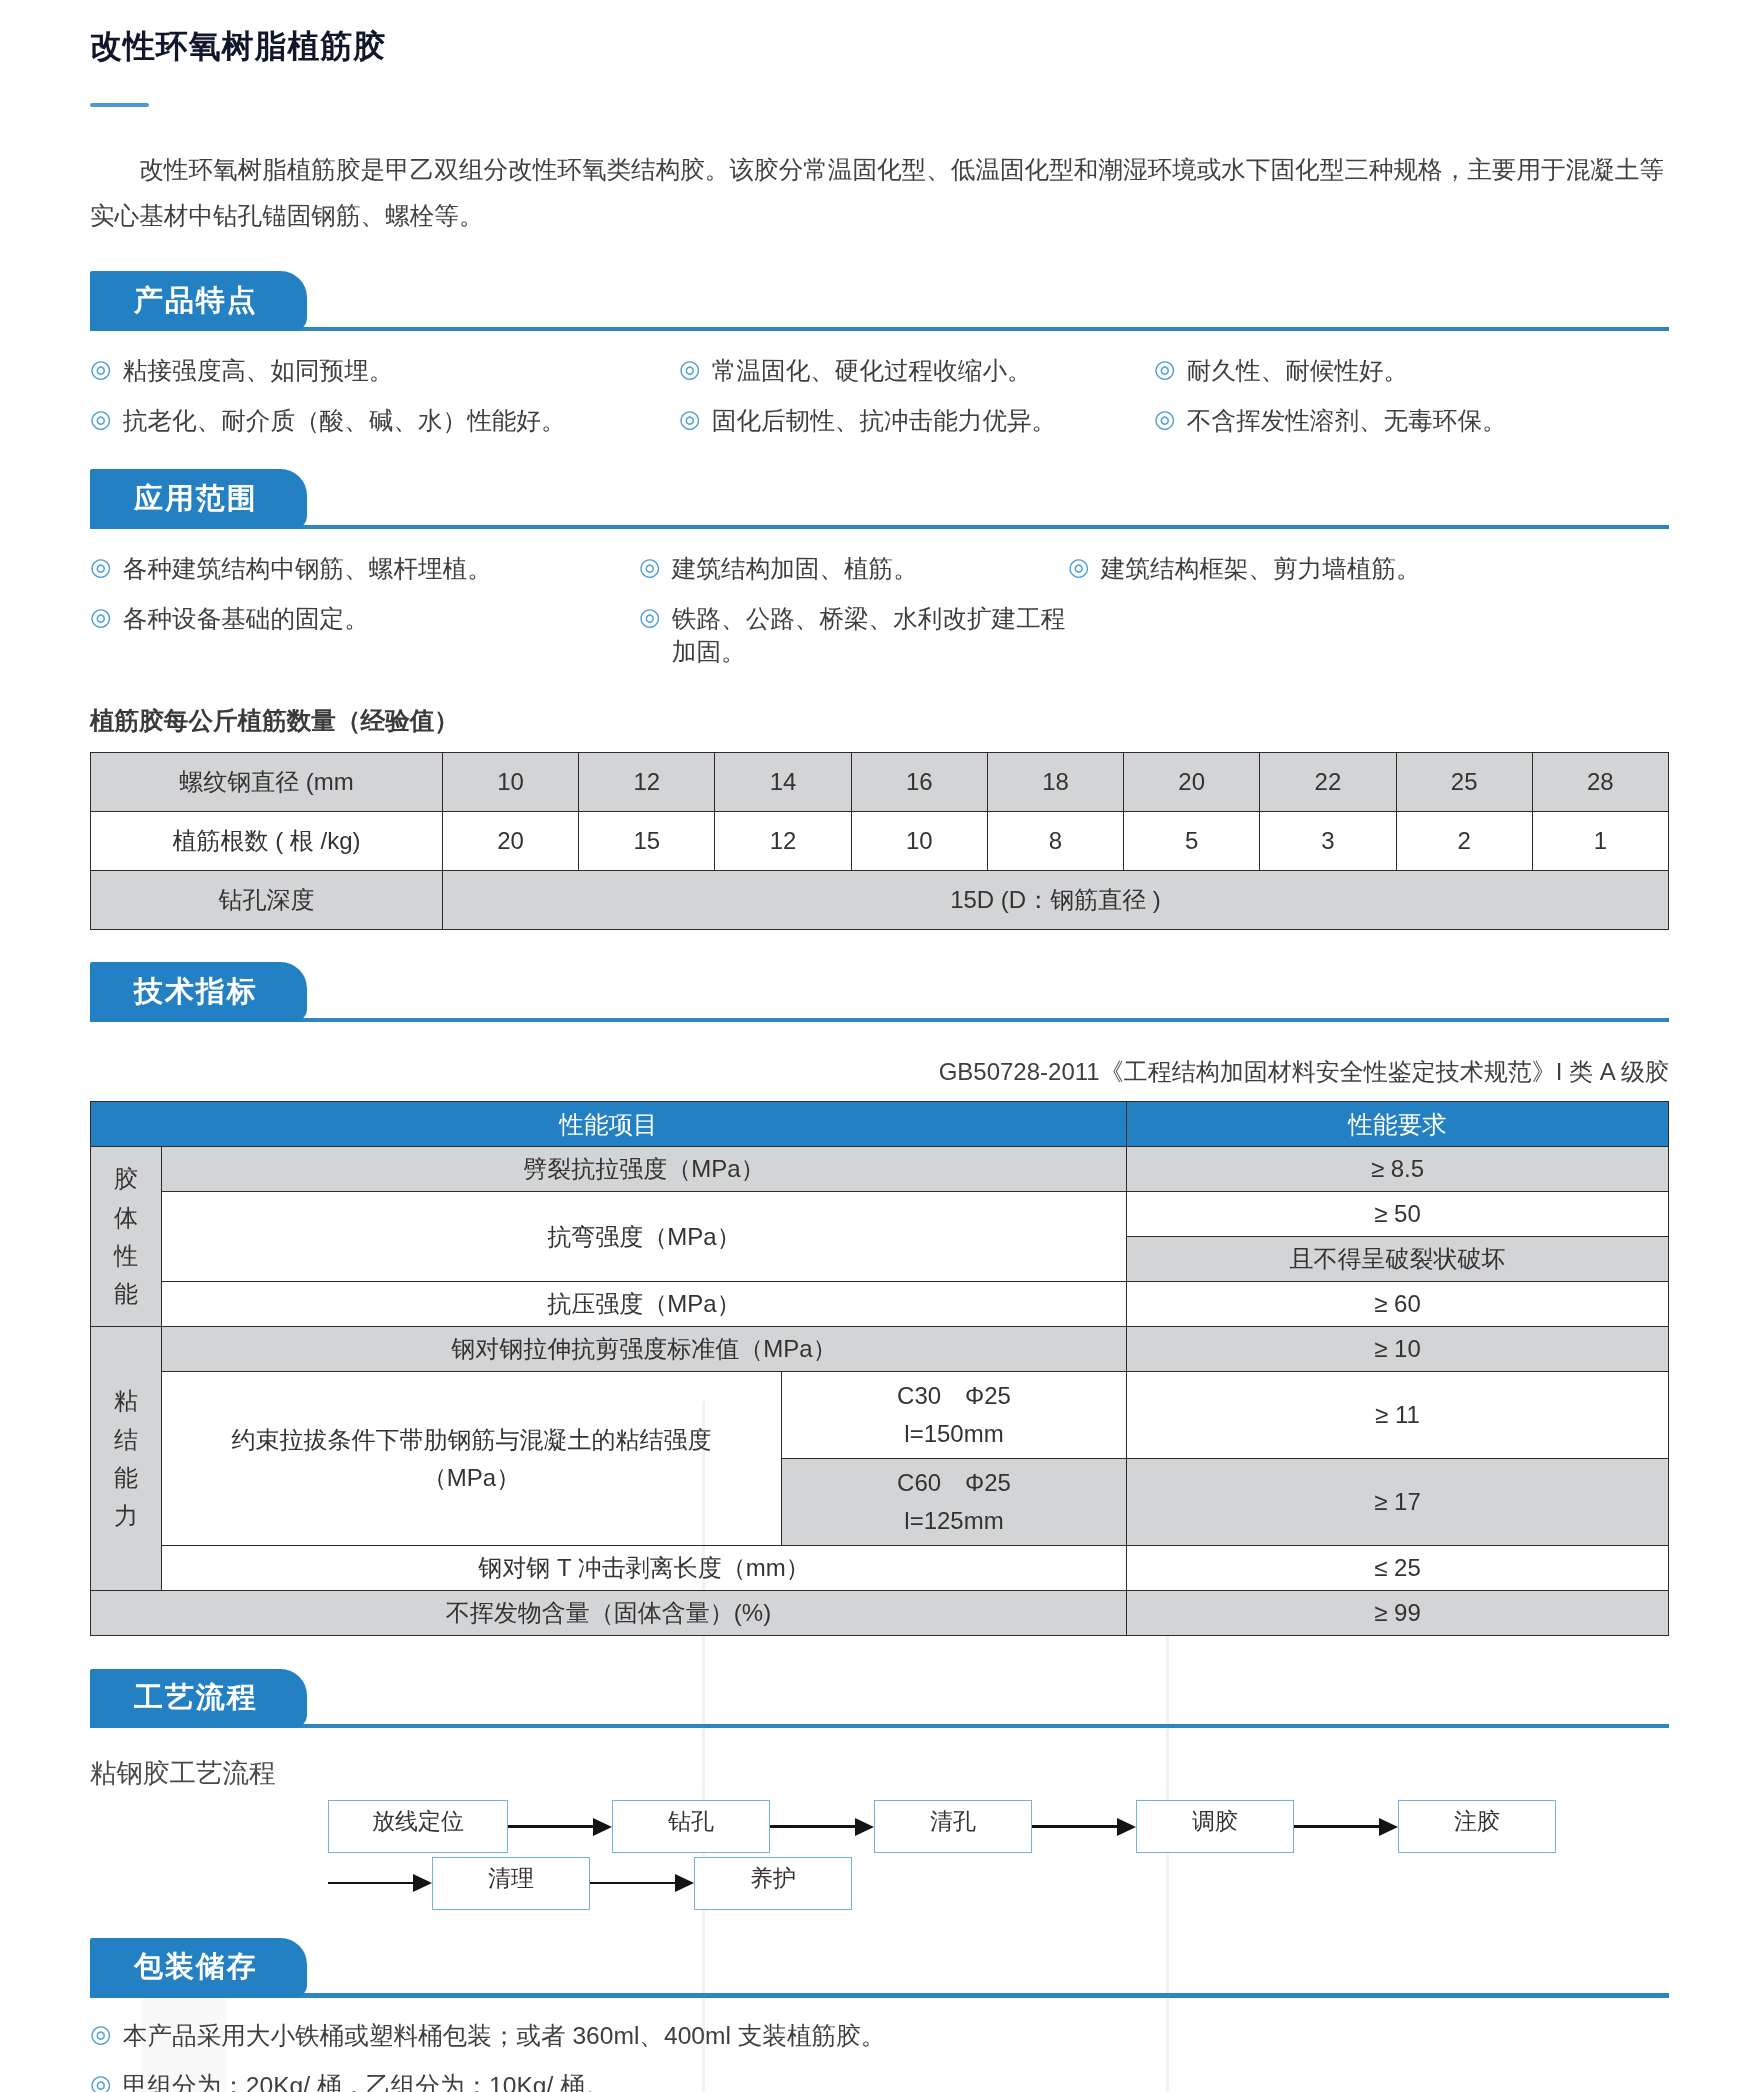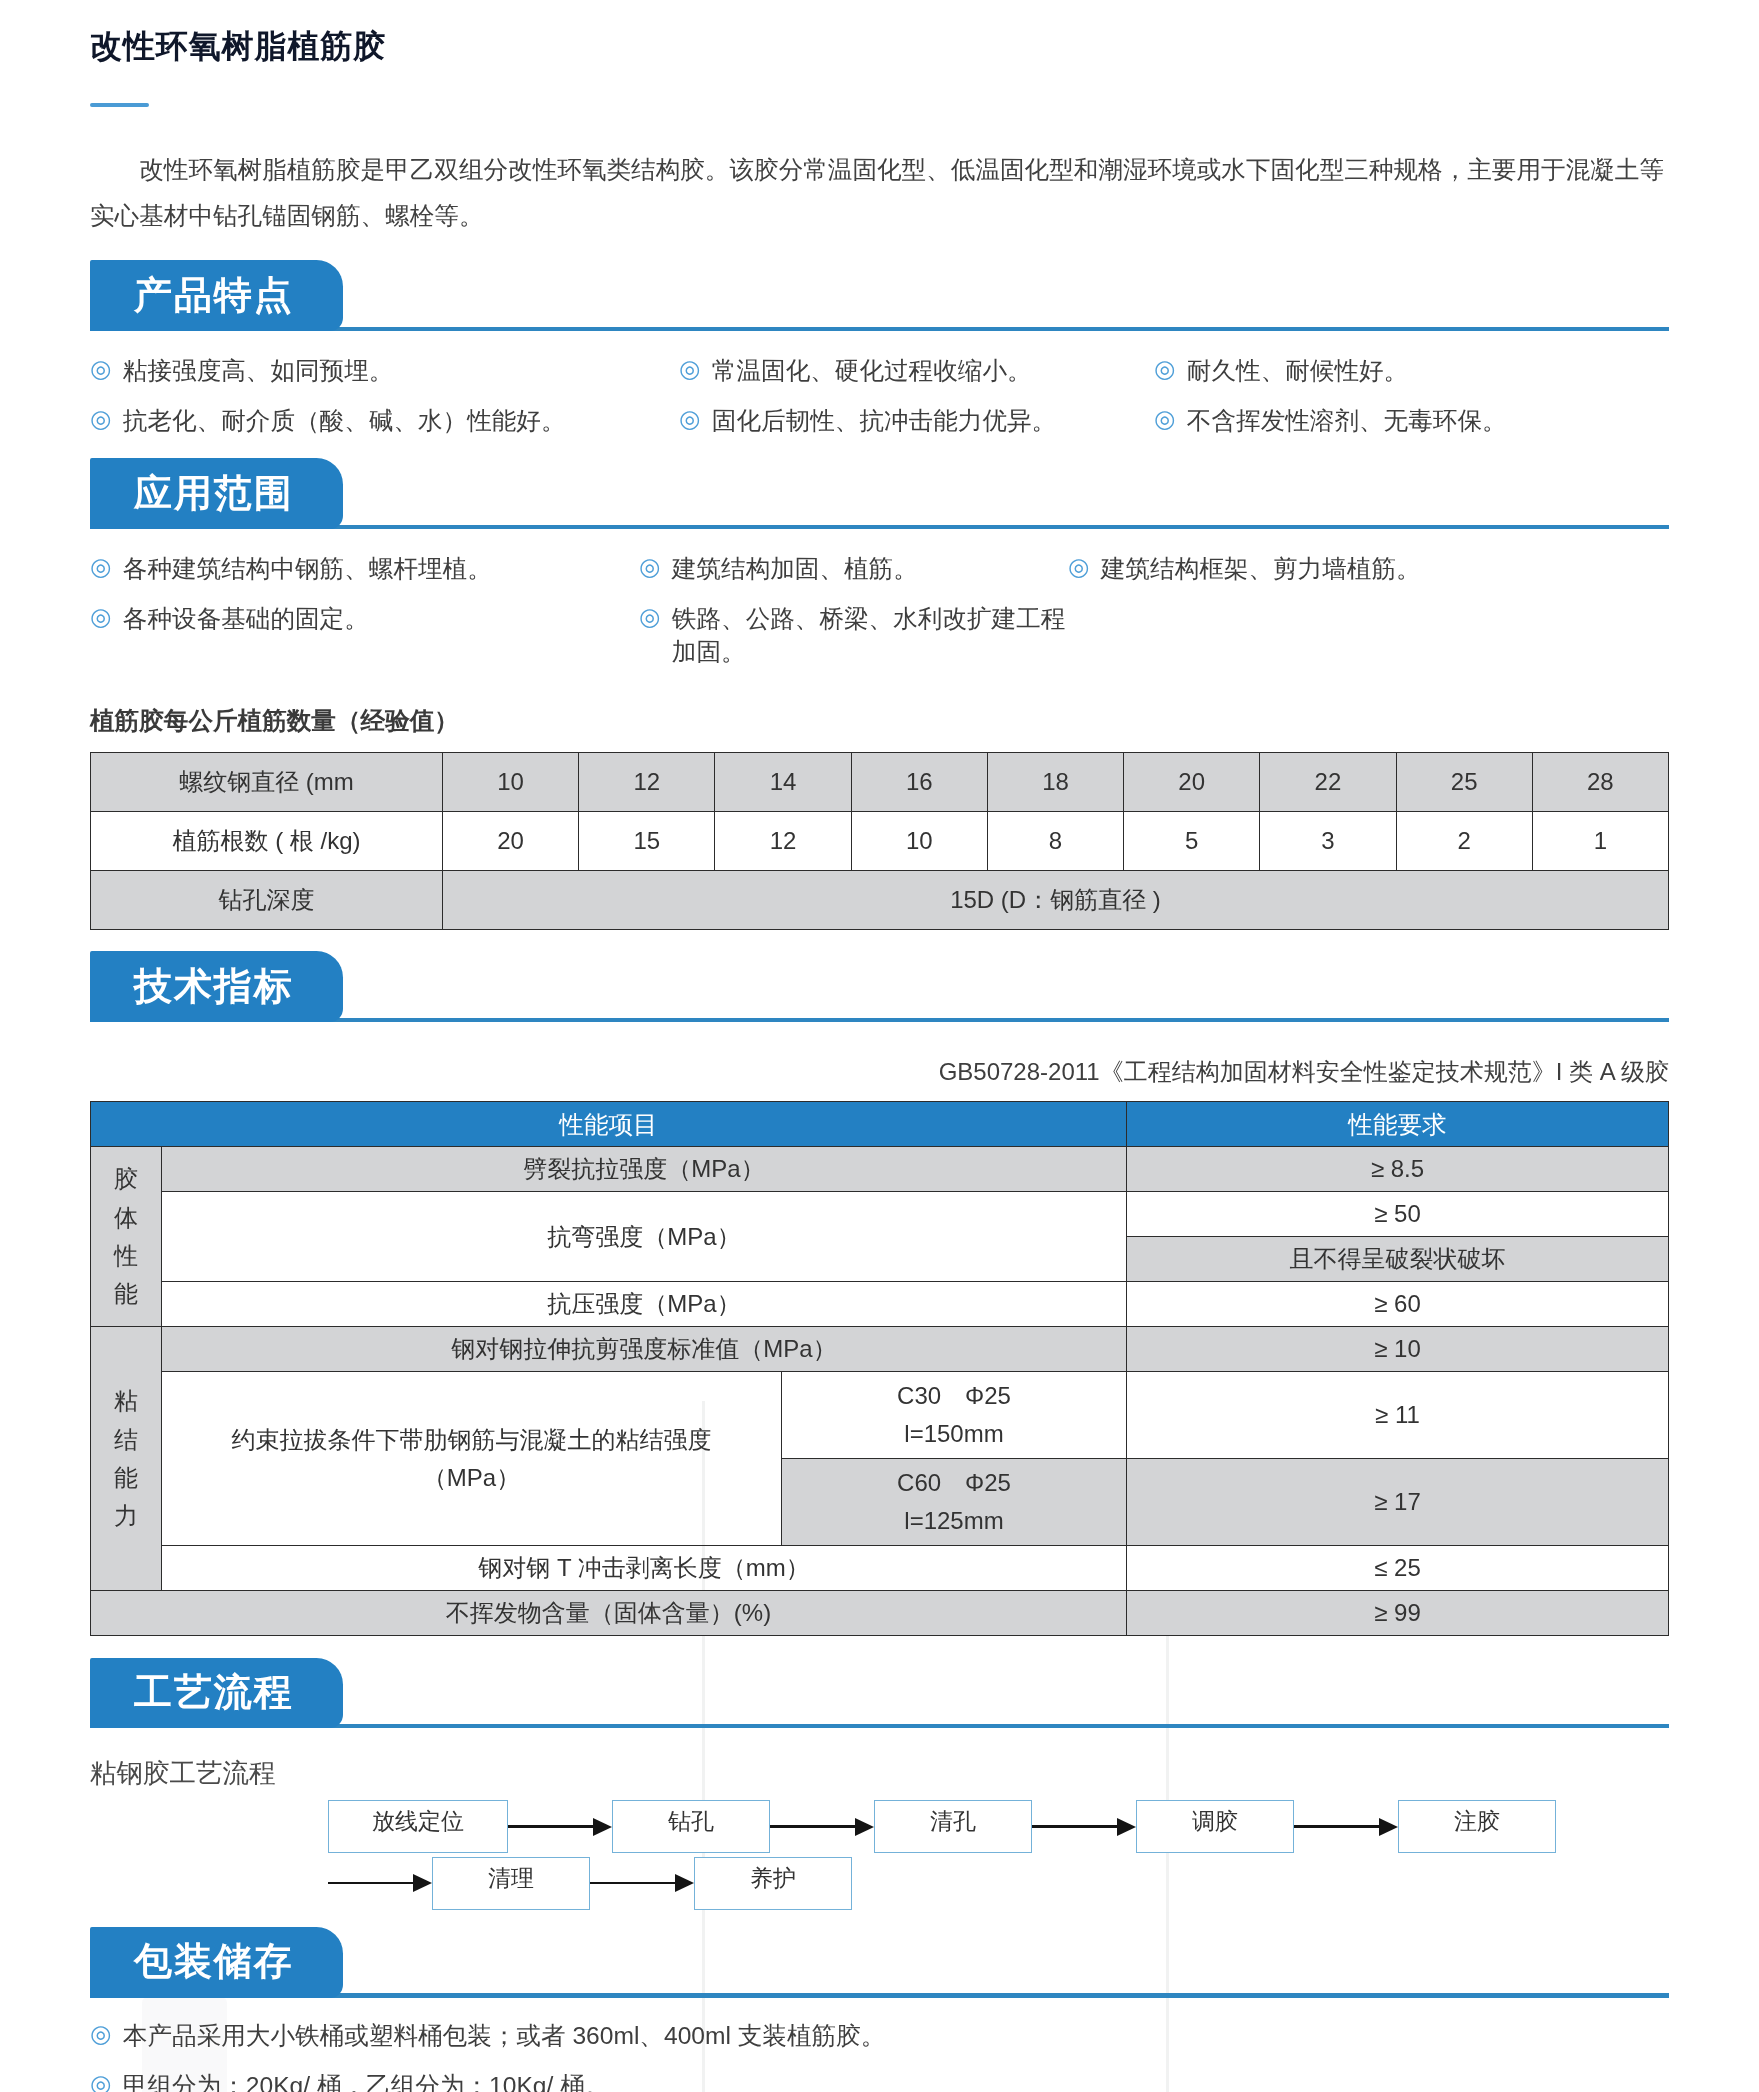--- a/index.html
+++ b/index.html
@@ -16,21 +16,21 @@
   .page-title { margin:7.6px 0 0 0; font-size:32px; font-weight:bold; color:#0f172a; letter-spacing:0.9px; }
   .title-underline { width:59px; height:4.7px; background:#4a9bd5; border-radius:1.9px; margin-top:34px; }
 
   
   .intro { margin:40px 0 0 0; font-size:24.6px; line-height:46px; color:#404040; text-indent:2em; }
 
   
   .section-header { position:relative; margin-top:38px; height:54px; }
   .section-header .rule { position:absolute; left:0; right:0; bottom:0; height:4.7px; background:#2e86c1; }
   .section-badge { position:absolute; left:0; bottom:0; z-index:1;
-    background:#2380c3; color:#ffffff; font-size:38px; font-weight:bold;
+    background:#2380c3; color:#ffffff; font-size:29px; font-weight:bold;
     padding:9.5px 49px 10.4px 44px; border-radius:1.9px 26.5px 13.2px 0; letter-spacing:1.9px; }
 
   
   .bullet-grid { display:grid; margin-top:23px; row-gap:17px; font-size:24.6px; color:#3e3e3e; }
   .features-grid { grid-template-columns:589px 475px 1fr; }
   .apps-grid { grid-template-columns:549px 429px 1fr; }
   .bullet { display:flex; align-items:flex-start; }
   .bullet .ico { color:#4f9fd8; margin-right:11.4px; flex:0 0 auto; }
 
   

